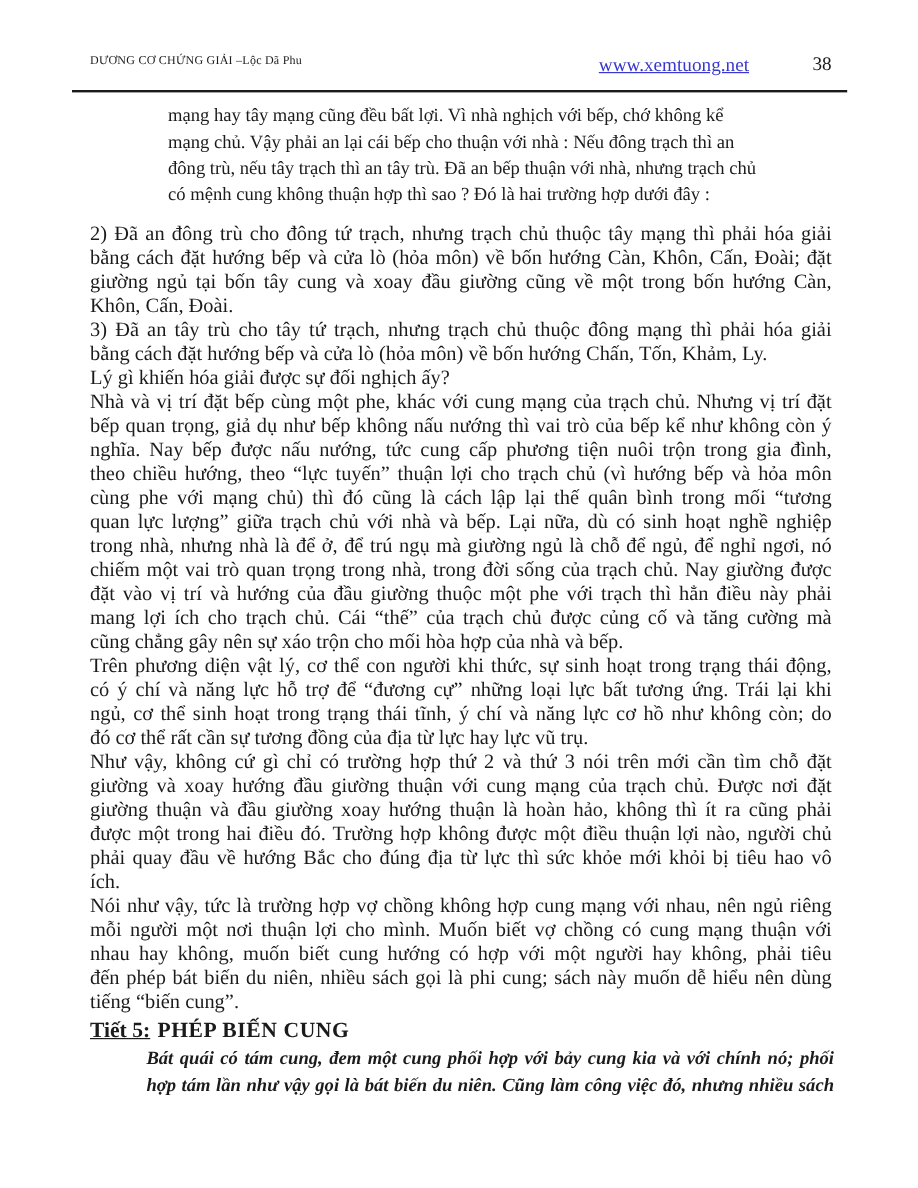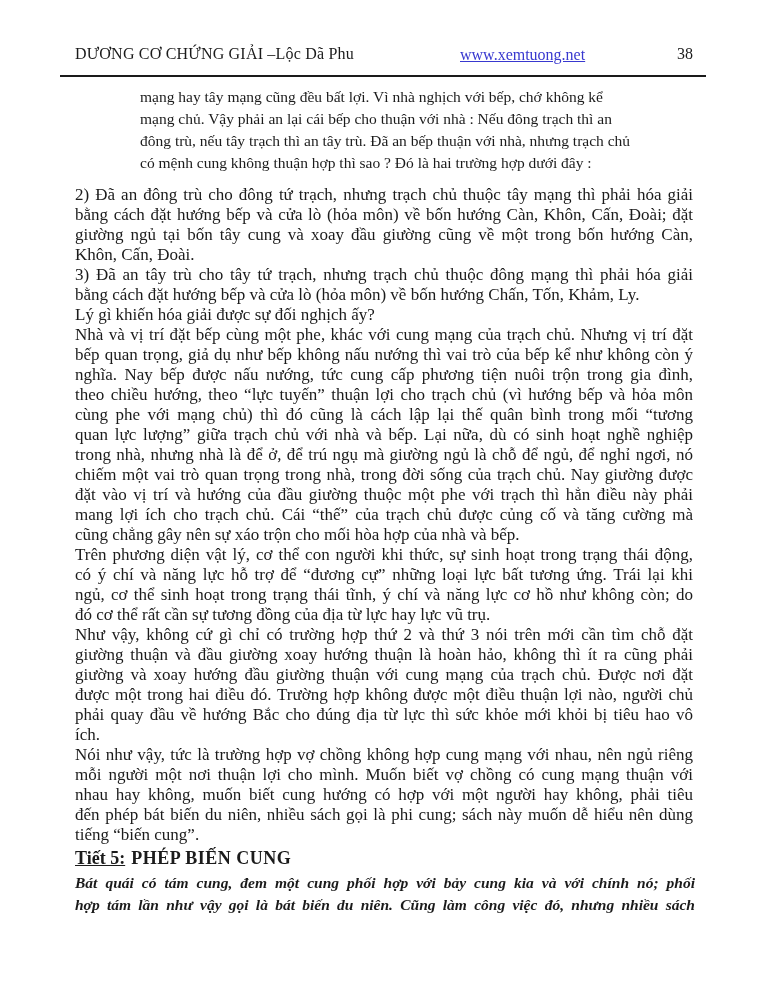--- a/index.html
+++ b/index.html
@@ -7,24 +7,24 @@
     position:relative;
     width:765px; height:990px;
     background:#ffffff;
     font-family:"Liberation Serif","DejaVu Serif",serif;
     color:#1b1b1b;
     margin:0 auto;
     overflow:hidden;
   }
   .hdr-title {
     position:absolute; left:75px; top:45px;
-    font-size:16px; letter-spacing:0.2px; white-space:nowrap;text-align:center;
+    font-size:10px; letter-spacing:0.2px; white-space:nowrap;text-align:center;
   }
   .hdr-link {
-    position:absolute; left:460px; top:46px;
+    position:absolute; left:499px; top:46px;
     font-size:16px; text-decoration:underline; cursor:pointer; white-space:nowrap;
   }
   .hdr-page {
     position:absolute; right:72px; top:45px;
     font-size:16px;
   }
   .rule {
     position:absolute; left:60px; top:75px; width:646px; height:0;
     border:none; border-top:2px solid #1a1a1a; margin:0;
   }
@@ -42,21 +42,21 @@
   .heading {
     position:absolute; left:75px; top:848px;
     font-size:18px; font-weight:bold; margin:0; white-space:nowrap;
   }
   .heading .hp { text-decoration:underline; }
   .heading .ht { margin-left:6px; letter-spacing:0.5px; }
   .lead {
     position:absolute; left:75px; top:872px; width:620px;
     font-size:15.5px; font-weight:bold; font-style:italic; line-height:21.5px;
   }
-  .lead .line { min-height:21.5px; }
+  .lead .line { min-height:21.5px;margin-left:47px; }
 </style>
 </head>
 <body>
 
 <div class="page" style="background: rgb(255, 255, 255); color: rgb(27, 27, 27);">
 
   <span class="hdr-title">DƯƠNG CƠ CHỨNG GIẢI –Lộc Dã Phu</span>
 
   <a class="hdr-link" style="color: rgb(56, 56, 207);">www.xemtuong.net</a>
 
@@ -99,22 +99,22 @@
         <div class="line ll">cũng chẳng gây nên sự xáo trộn cho mối hòa hợp của nhà và bếp.</div>
       </div>
       <div>
         <div class="line jl">Trên phương diện vật lý, cơ thể con người khi thức, sự sinh hoạt trong trạng thái động,</div>
         <div class="line jl">có ý chí và năng lực hỗ trợ để “đương cự” những loại lực bất tương ứng. Trái lại khi</div>
         <div class="line jl">ngủ, cơ thể sinh hoạt trong trạng thái tĩnh, ý chí và năng lực cơ hồ như không còn; do</div>
         <div class="line ll">đó cơ thể rất cần sự tương đồng của địa từ lực hay lực vũ trụ.</div>
       </div>
       <div>
         <div class="line jl">Như vậy, không cứ gì chỉ có trường hợp thứ 2 và thứ 3 nói trên mới cần tìm chỗ đặt</div>
+        <div class="line jl">giường và xoay hướng đầu giường thuận với cung mạng của trạch chủ. Được nơi đặt</div>
         <div class="line jl">giường thuận và đầu giường xoay hướng thuận là hoàn hảo, không thì ít ra cũng phải</div>
-        <div class="line jl">giường và xoay hướng đầu giường thuận với cung mạng của trạch chủ. Được nơi đặt</div>
         <div class="line jl">được một trong hai điều đó. Trường hợp không được một điều thuận lợi nào, người chủ</div>
         <div class="line jl">phải quay đầu về hướng Bắc cho đúng địa từ lực thì sức khỏe mới khỏi bị tiêu hao vô</div>
         <div class="line ll">ích.</div>
       </div>
       <div>
         <div class="line jl">Nói như vậy, tức là trường hợp vợ chồng không hợp cung mạng với nhau, nên ngủ riêng</div>
         <div class="line jl">mỗi người một nơi thuận lợi cho mình. Muốn biết vợ chồng có cung mạng thuận với</div>
         <div class="line jl">nhau hay không, muốn biết cung hướng có hợp với một người hay không, phải tiêu</div>
         <div class="line jl">đến phép bát biến du niên, nhiều sách gọi là phi cung; sách này muốn dễ hiểu nên dùng</div>
         <div class="line ll">tiếng “biến cung”.</div>

